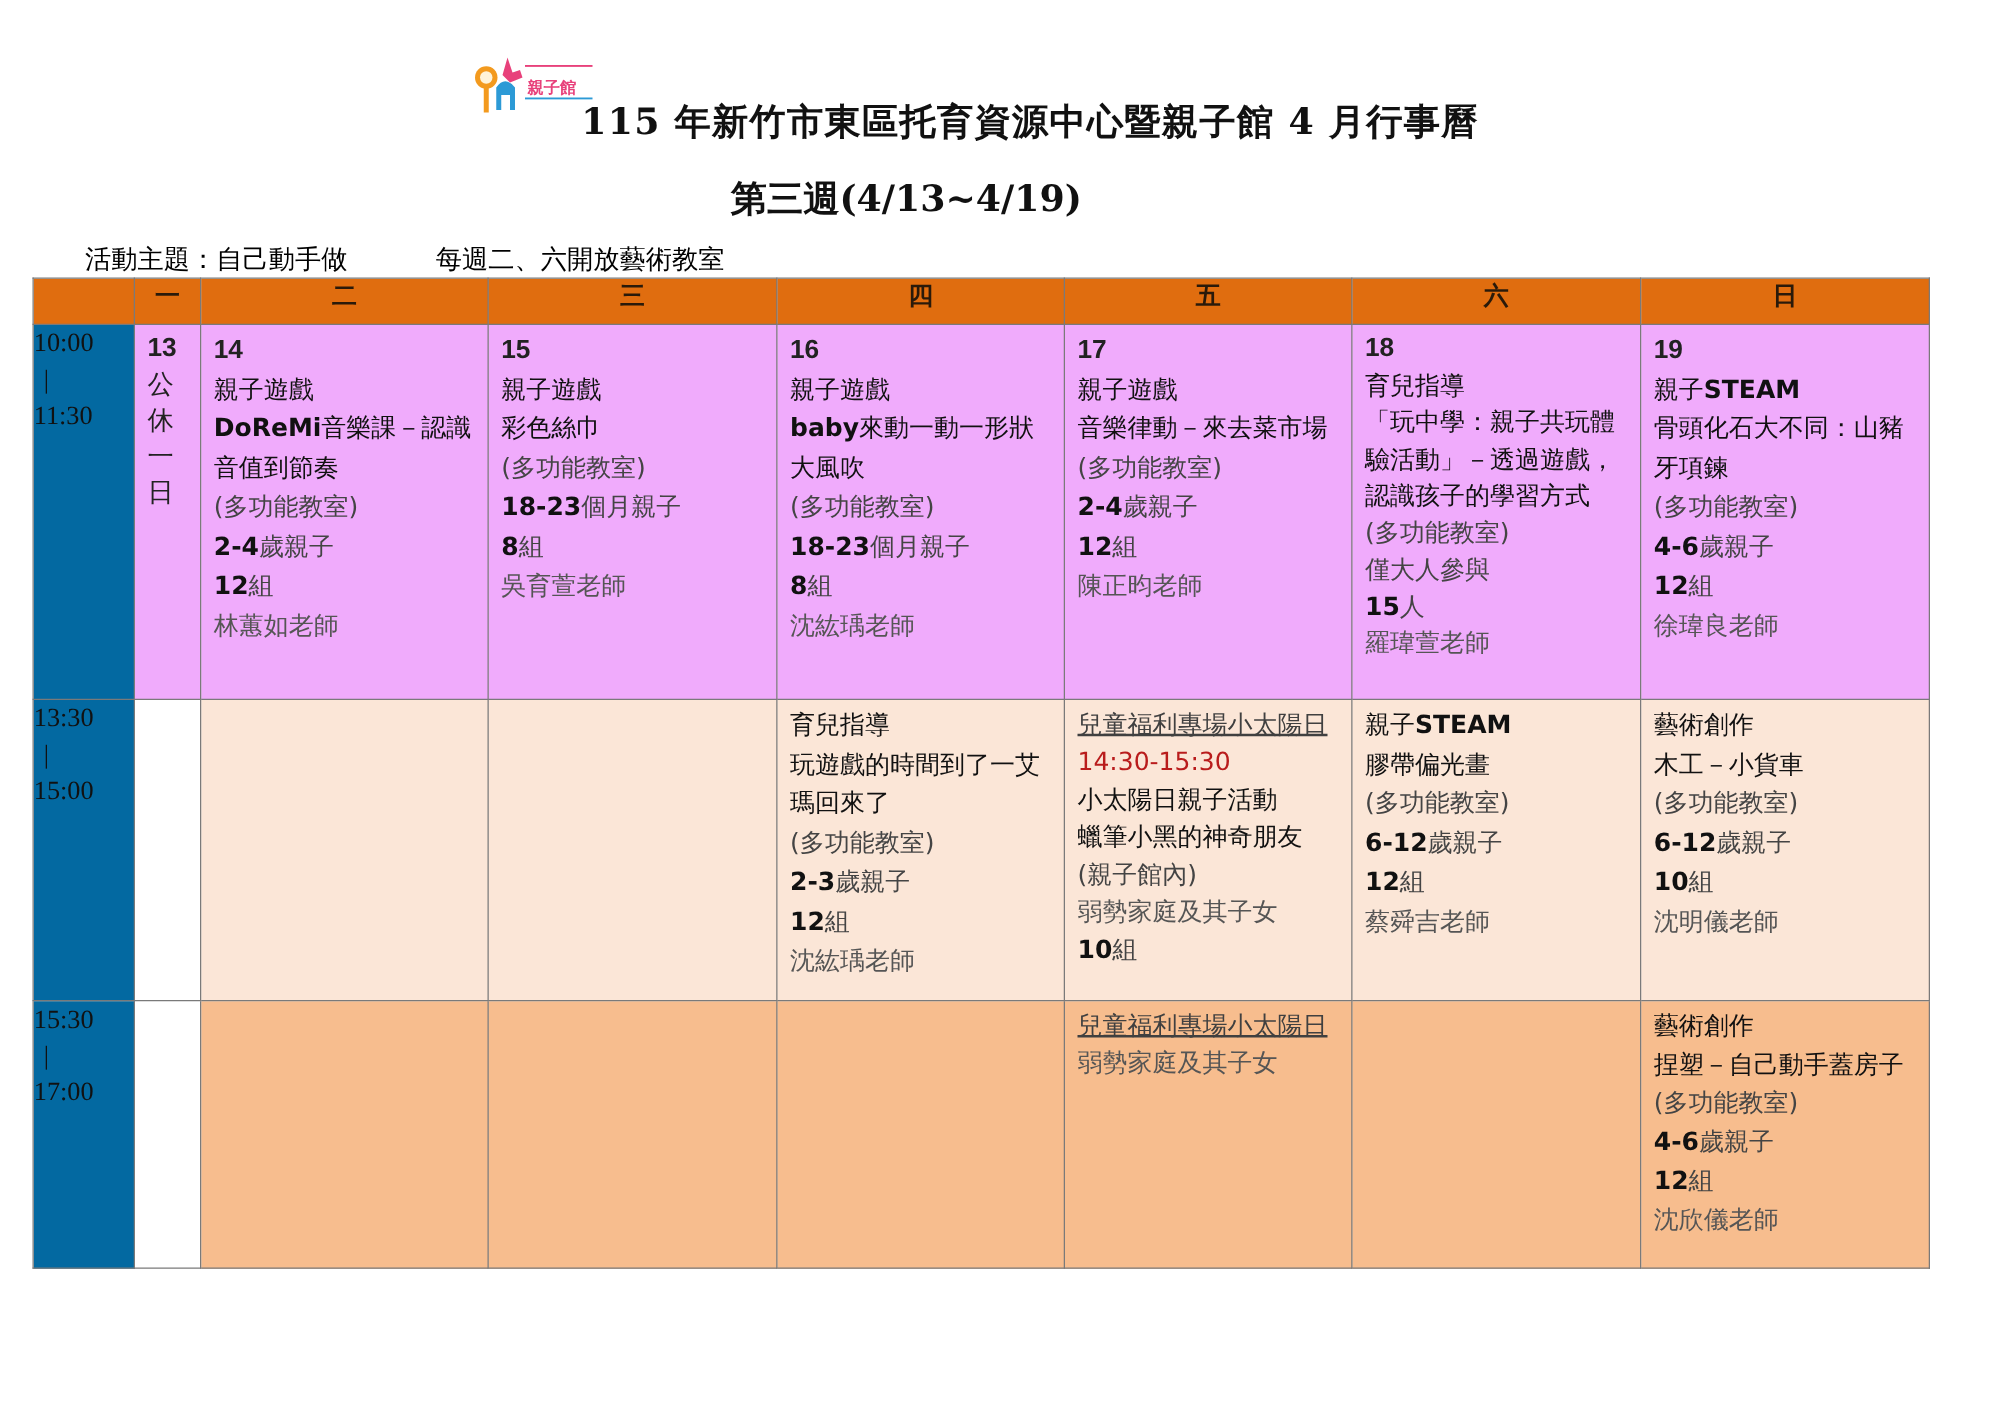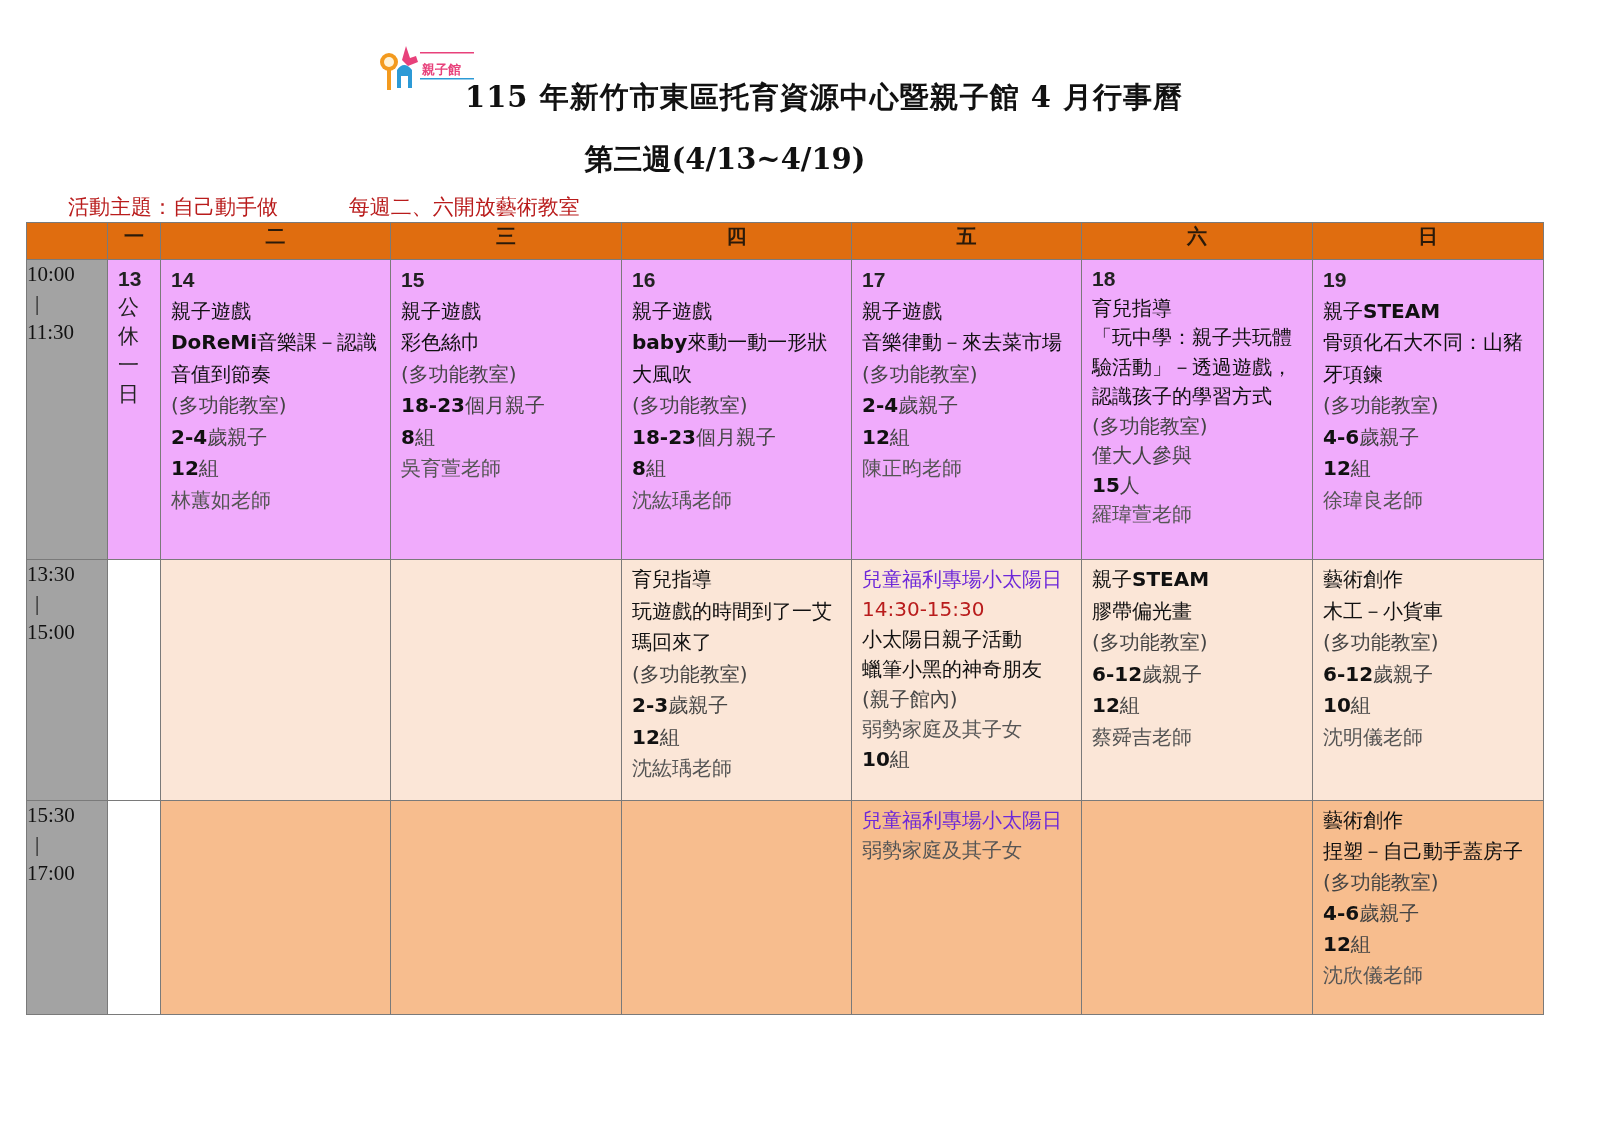--- a/index.html
+++ b/index.html
@@ -3,41 +3,41 @@
 <meta charset="utf-8">
 <style>
   html, body { margin: 0; padding: 0; background: #ffffff; }
   body { width: 1600px; height: 1131px; position: relative; overflow: hidden;
          font-family: "DejaVu Sans", "Liberation Sans", sans-serif; color: #222; }
   .logo { position: absolute; left: 380px; top: 42px; width: 96px; height: 50px; }
   .title { position: absolute; left: 465px; top: 78px; font-family: "DejaVu Serif", "Liberation Serif", serif;
            font-size: 29px; font-weight: bold; color: #111; letter-spacing: 1px; white-space: nowrap; }
   .subtitle { position: absolute; left: 0; width: 1450px; top: 140px; text-align: center;
               font-family: "DejaVu Serif", "Liberation Serif", serif; font-size: 29px; font-weight: bold; color: #111; }
-  .theme-line { position: absolute; left: 68px; top: 193px; font-size: 21px; color: #b91c1c; white-space: nowrap; }
+  .theme-line { position: absolute; left: 68px; top: 193px; font-size: 21px; color: #000000; white-space: nowrap; }
   .theme-line span { margin-right: 64px; }
 
   table.cal { position: absolute; left: 26px; top: 222px; border-collapse: collapse; table-layout: fixed; width: 1517px; }
   table.cal td, table.cal th { border: 1.5px solid #7a7a7a; vertical-align: top; padding: 0; }
   th.hd { background: #e06d0f; height: 36px; font-size: 20px; font-weight: bold; color: #2a1a0a; text-align: center; vertical-align: middle; }
-  td.time { background: #a3a3a3; vertical-align: middle; text-align: left; padding-left: 10px;
+  td.time { background: #0369a1; vertical-align: middle; text-align: left; padding-left: 10px;
             font-family: "Liberation Serif", "DejaVu Serif", serif; font-size: 21px; color: #111; line-height: 29px; }
   td.mon { background: #fff; }
   tr.r1 td.day { background: #f0abfc; height: 299px; }
   tr.r2 td.day { background: #fbe6d7; height: 240px; }
   tr.r3 td.day { background: #f7bd8e; height: 213px; }
   .cell { padding: 4px 8px 0 10px; font-size: 20px; line-height: 31.5px; }
   .date { font-weight: bold; font-family: "Liberation Sans", "DejaVu Sans", sans-serif; font-size: 21px; }
   .cat { color: #111; }
   .name { color: #111; }
   .room { color: #444; }
   .room b, .age b, .count b { color: #111; }
   .age, .count { color: #444; }
   .teacher { color: #555; }
-  .red { color: #6d28d9; }
+  .red { color: #404040; text-decoration: underline; }
   .bold { font-weight: normal; color: #b91c1c; }
   .vert { font-size: 21px; line-height: 29px; padding: 4px 0 0 10px; }
   .vert div { text-align: left; }
 </style>
 </head>
 <body>
 
 <div class="logo">
   <svg width="96" height="50" viewBox="0 0 96 50">
     <path d="M26 4 L30 16 L36 14 L38 20 L28 24 L22 18 Z" fill="#e8417b"></path>

